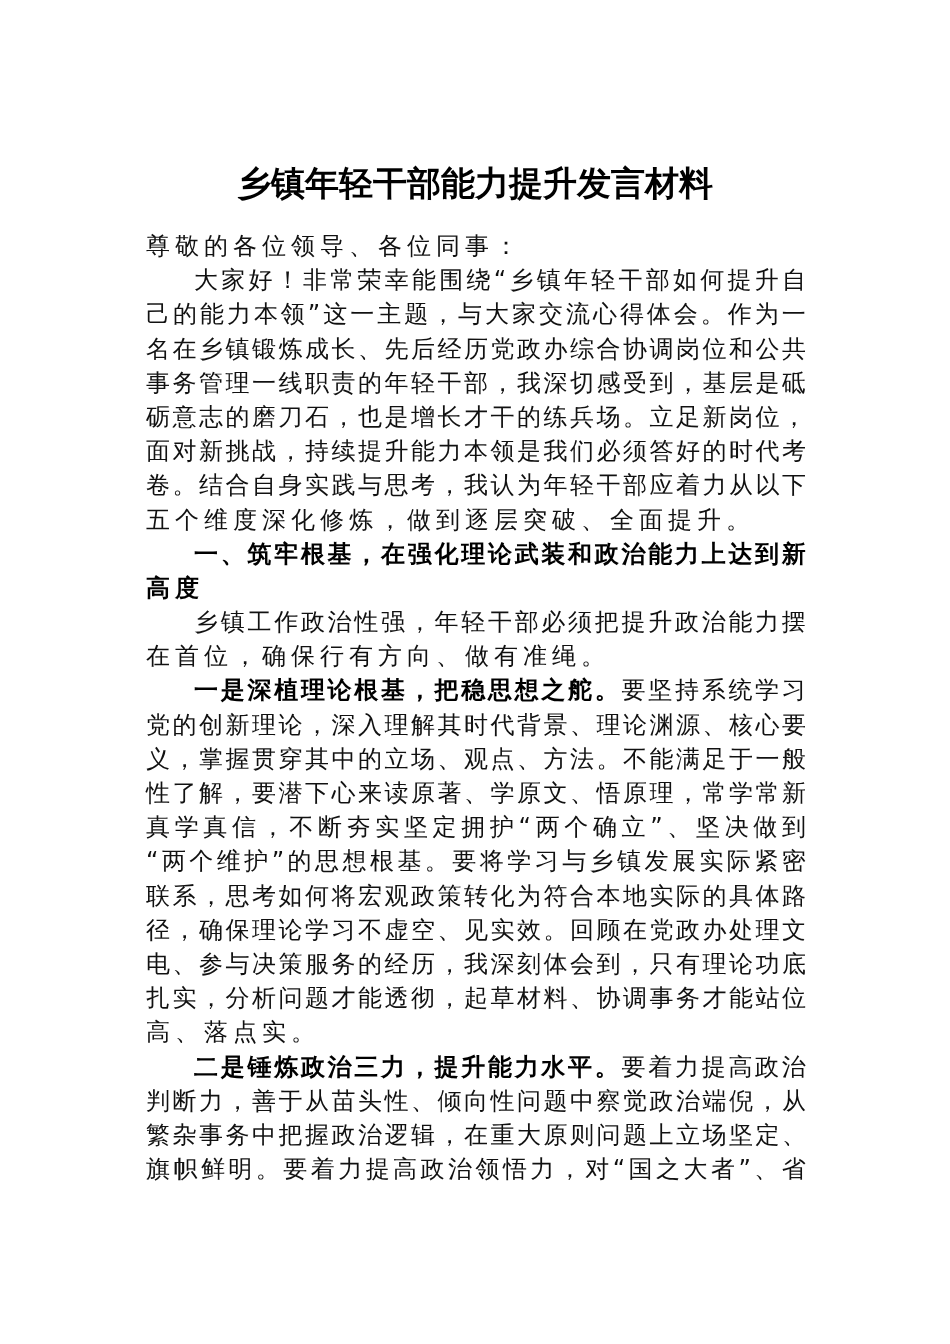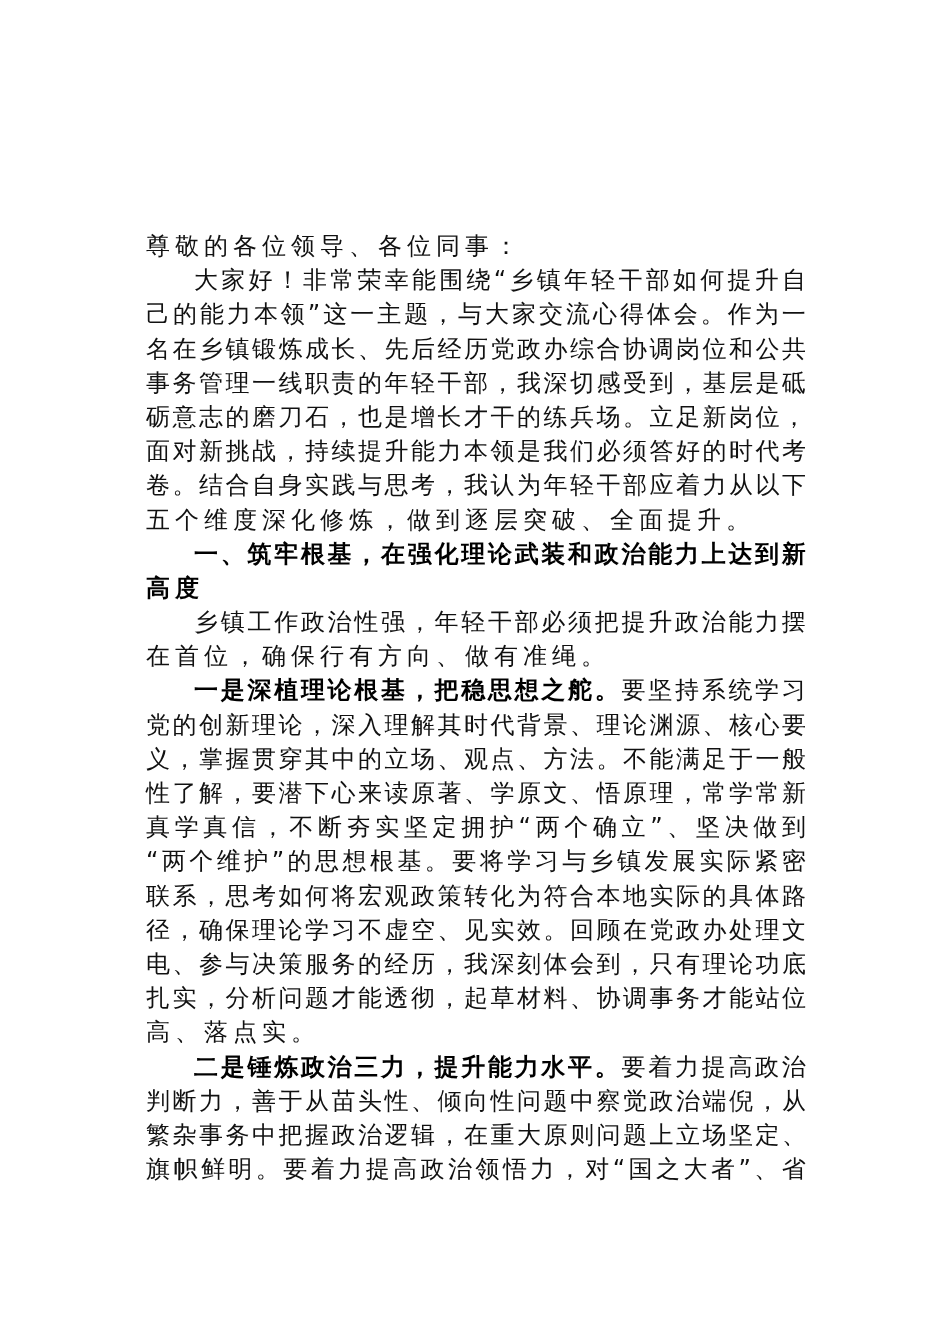--- a/index.html
+++ b/index.html
@@ -63,20 +63,21 @@
       color: #000;
     }
     .ch {
       display: inline-block;
     }
   </style>
 </head>
 <body>
 
 <div class="page">
+  <div class="doc-title">乡镇年轻干部能力提升发言材料</div>
   <div class="body-text" id="body-text">
       <div class="line last">
         <span class="ch" style="margin-right: 5px;">尊</span>
         <span class="ch" style="margin-right: 5px;">敬</span>
         <span class="ch" style="margin-right: 5px;">的</span>
         <span class="ch" style="margin-right: 5px;">各</span>
         <span class="ch" style="margin-right: 5px;">位</span>
         <span class="ch" style="margin-right: 5px;">领</span>
         <span class="ch" style="margin-right: 5px;">导</span>
         <span class="ch" style="margin-right: 5px;">、</span>

